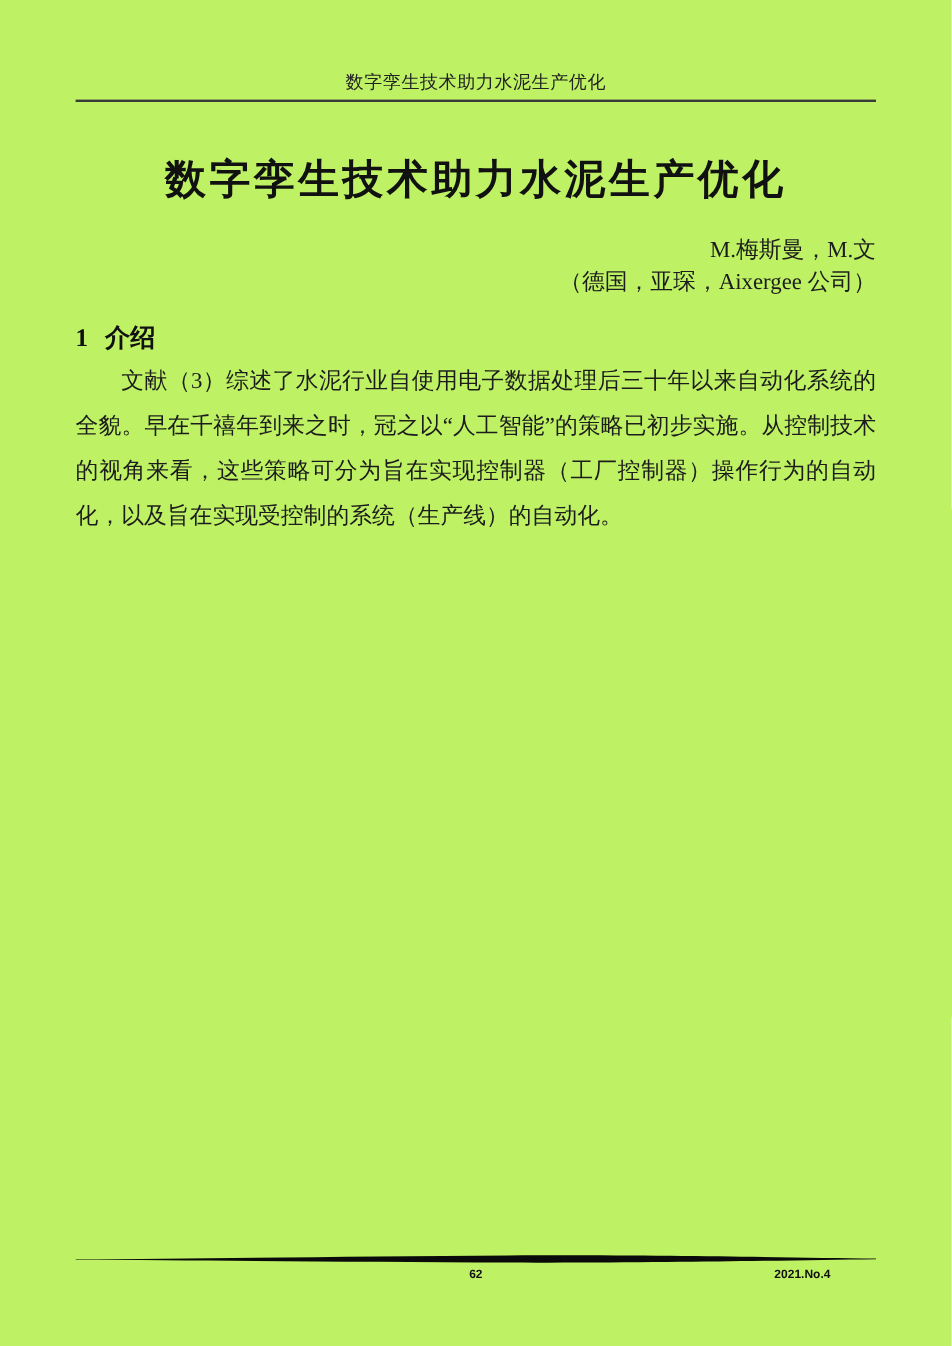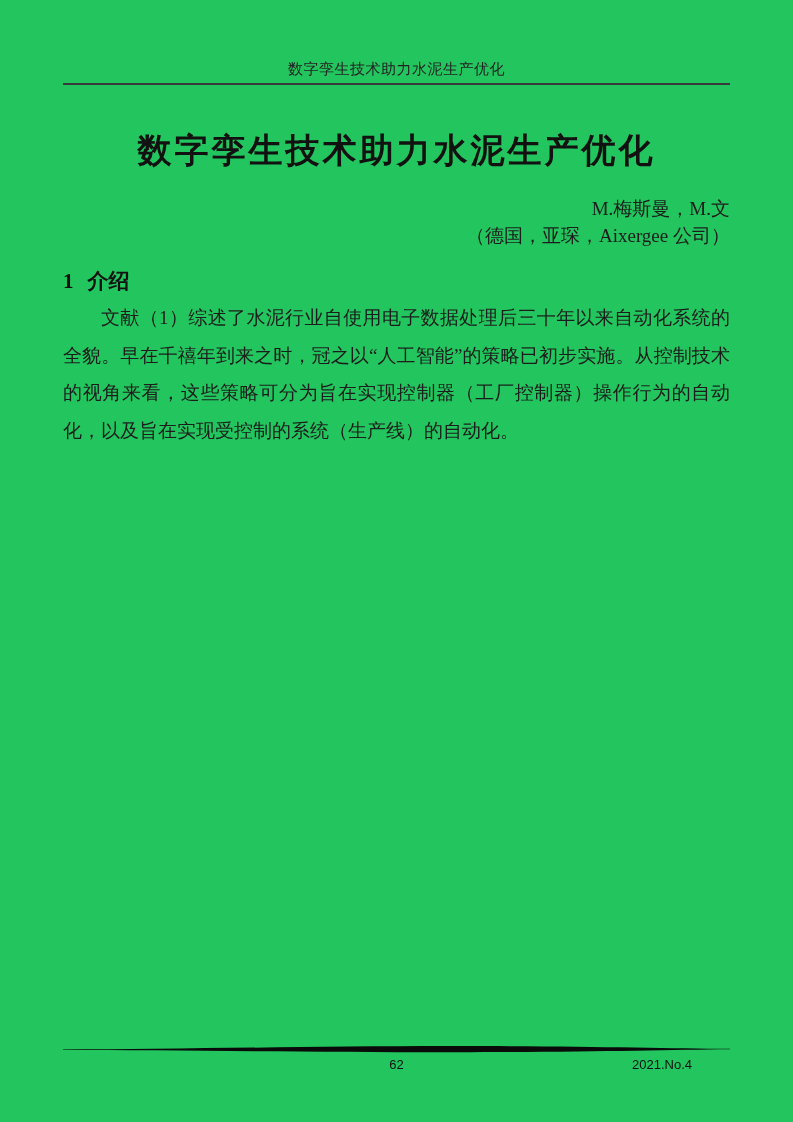--- a/index.html
+++ b/index.html
@@ -8,21 +8,21 @@
     width: 793px;
     height: 1122px;
     font-family: "Liberation Serif", serif;
     color: #1c1c1c;
     position: relative;
     overflow: hidden;
   }
   .page {
     position: absolute;
     inset: 0;
-    background: #22c55e;
+    background: #bef264;
   }
   .content {
     margin: 0 63px;
     width: 667px;
   }
   .running-title {
     padding-top: 57px;
     text-align: center;
     font-size: 15px;
     line-height: 24px;
@@ -79,22 +79,23 @@
     left: 63px;
     width: 667px;
     top: 1044px;
   }
   .footer-bar-svg { display: block; width: 667px; height: 12px; }
   .footer-row {
     position: relative;
     margin-top: 1px;
     height: 18px;
     font-family: "Liberation Sans", "DejaVu Sans", sans-serif;
-    font-size: 13px;
+    font-size: 10px;
     color: #111;
+    font-weight: bold;
   }
   .page-number {
     position: absolute;
     left: 0; right: 0;
     text-align: center;
   }
   .issue-label {
     position: absolute;
     right: 38px;
     top: 0;
@@ -114,21 +115,21 @@
 
     <div class="author-line">M.梅斯曼，M.文</div>
 
     <div class="affiliation-line">（德国，亚琛，Aixergee 公司）</div>
 
     <h2 class="section-heading">
       <span class="sec-num">1</span><span>介绍</span>
     </h2>
 
     <div class="body-text">
-      <p>文献（1）综述了水泥行业自使用电子数据处理后三十年以来自动化系统的全貌。早在千禧年到来之时，冠之以“人工智能”的策略已初步实施。从控制技术的视角来看，这些策略可分为旨在实现控制器（工厂控制器）操作行为的自动化，以及旨在实现受控制的系统（生产线）的自动化。</p>
+      <p>文献（3）综述了水泥行业自使用电子数据处理后三十年以来自动化系统的全貌。早在千禧年到来之时，冠之以“人工智能”的策略已初步实施。从控制技术的视角来看，这些策略可分为旨在实现控制器（工厂控制器）操作行为的自动化，以及旨在实现受控制的系统（生产线）的自动化。</p>
     </div>
   </div>
 
   <div class="footer">
     <svg class="footer-bar-svg" viewBox="0 0 667 12" preserveAspectRatio="none" aria-hidden="true">
       <path d="M0,5.6 C110,5.1 240,2.4 385,2.1 C515,1.9 600,4.3 667,4.8
                L667,5.3 C600,6.0 515,8.3 385,8.2 C240,8.0 110,6.2 0,6.0 Z" fill="#0a0a0a"></path>
     </svg>
     <div class="footer-row">
       <span class="page-number">62</span>

